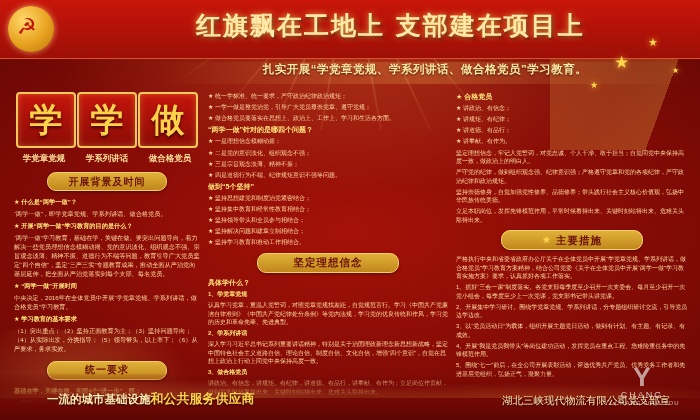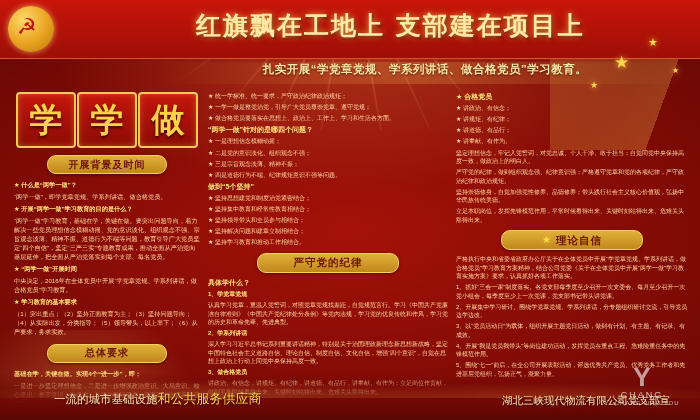--- a/index.html
+++ b/index.html
@@ -79,21 +79,21 @@
     background:linear-gradient(180deg,#e0b13a,#c1871b);
     display:flex;align-items:center;justify-content:center;
     color:#6d1005;font-size:10.5px;font-weight:bold;letter-spacing:1px;
     box-shadow:0 1px 3px rgba(0,0,0,.45);}
   
   .footer{position:absolute;left:0;bottom:0;width:700px;height:46px;
     background:linear-gradient(180deg,rgba(120,10,5,.1),#6f0804 65%,#5a0602);}
   .ribbon{position:absolute;left:0;bottom:22px;width:700px;height:26px;opacity:.55;
     background:radial-gradient(ellipse 360px 26px at 30% 100%, rgba(255,170,90,.5), rgba(255,120,50,0) 70%),
                radial-gradient(ellipse 300px 22px at 75% 100%, rgba(255,150,70,.45), rgba(255,120,50,0) 70%);}
-  .foot-left{position:absolute;left:54px;bottom:12px;color:#ffe9b0;font-size:11.5px;font-weight:normal;
+  .foot-left{position:absolute;left:47px;bottom:12px;color:#ffe9b0;font-size:11.5px;font-weight:bold;
     text-shadow:0 1px 2px rgba(0,0,0,.6);}
   .foot-left .big{color:#ffd24a;font-size:13px;}
   .foot-right{position:absolute;right:30px;bottom:12px;color:#ffe9b0;font-size:10.5px;font-weight:normal;
     text-shadow:0 1px 2px rgba(0,0,0,.6);}
   
   .wm{position:absolute;right:12px;bottom:4px;width:92px;height:52px;opacity:.75;text-align:center;}
   .wm .mark{color:#f2f2f2;font-size:26px;font-weight:bold;line-height:26px;opacity:.85;}
   .wm .t1{color:#efefef;font-size:9px;letter-spacing:2px;}
   .wm .t2{color:#e8e8e8;font-size:6px;letter-spacing:1px;}
   .corner-fan{position:absolute;right:0;top:0;width:150px;height:150px;
@@ -144,35 +144,40 @@
       <div class="bigbox">
           <span>学</span>
         </div>
       <div class="bigbox">
           <span>学</span>
         </div>
       <div class="bigbox">
           <span>做</span>
         </div>
     </div>
+    <div class="bigcaps">
+      <div>学党章党规</div>
+      <div>学系列讲话</div>
+      <div>做合格党员</div>
+    </div>
 
     <div class="pill">开展背景及时间</div>
 
     <div class="ltext">
       <p class="hl">★ 什么是“两学一做”？</p>
       <p>“两学一做”，即学党章党规、学系列讲话、做合格党员。</p>
       <p class="hl">★ 开展“两学一做”学习教育的目的是什么？</p>
       <p>“两学一做”学习教育，基础在学，关键在做。要突出问题导向，着力解决一些党员理想信念模糊动摇、党的意识淡化、组织观念不强、宗旨观念淡薄、精神不振、道德行为不端等问题，教育引导广大党员坚定“四个自信”，坚定“三严三实”专题教育成果，推动全面从严治党向基层延伸，把全面从严治党落实到每个支部、每名党员。</p>
       <p class="hl">★ “两学一做”开展时间</p>
       <p>中央决定，2016年在全体党员中开展“学党章党规、学系列讲话，做合格党员”学习教育。</p>
       <p class="hl">★ 学习教育的基本要求</p>
       <p>（1）突出重点；（2）坚持正面教育为主；（3）坚持问题导向；（4）从实际出发，分类指导；（5）领导带头，以上率下；（6）从严要求，务求实效。</p>
     </div>
 
-    <div class="pill">总体要求</div>
+    <div class="pill">统一要求</div>
 
     <div class="ltext">
       <p class="hl">基础在学，关键在做。实现4个“进一步”，即：</p>
       <p>一是进一步坚定理想信念，二是进一步增强政治意识、大局意识、核心意识、看齐意识，三是进一步强化宗旨观念，四是进一步提高道德品行。</p>
 
     </div>
   </div>
 
   <div class="col-mid">
     <p>★ 统一学标准、统一要求，严守政治纪律政治规矩；</p>
@@ -183,21 +188,21 @@
     <p>★ 二是党的意识淡化、组织观念不强；</p>
     <p>★ 三是宗旨观念淡薄、精神不振；</p>
     <p>★ 四是道德行为不端、纪律规矩意识不强等问题。</p>
     <p class="mid-title">做到“5个坚持”</p>
     <p>★ 坚持思想建党和制度治党紧密结合；</p>
     <p>★ 坚持集中教育和经常性教育相结合；</p>
     <p>★ 坚持领导带头和全员参与相结合；</p>
     <p>★ 坚持解决问题和建章立制相结合；</p>
     <p>★ 坚持学习教育和推动工作相结合。</p>
 
-    <div class="pill-wide">严守党的纪律</div>
+    <div class="pill-wide">坚定理想信念</div>
 
     <p class="mid-title">具体学什么？</p>
     <p class="hl">1、学党章党规</p>
     <p>认真学习党章，重温入党誓词，对照党章党规找差距，自觉规范言行。学习《中国共产党廉洁自律准则》《中国共产党纪律处分条例》等党内法规，学习党的优良传统和作风，学习党的历史和革命先辈、先进典型。</p>
     <p class="hl">2、学系列讲话</p>
     <p>深入学习习近平总书记系列重要讲话精神，特别是关于治国理政新理念新思想新战略，坚定中国特色社会主义道路自信、理论自信、制度自信、文化自信，增强“四个意识”，自觉在思想上政治上行动上同党中央保持高度一致。</p>
     <p class="hl">3、做合格党员</p>
     <p>讲政治、有信念，讲规矩、有纪律，讲道德、有品行，讲奉献、有作为；立足岗位作贡献，做到平常时候看得出来、关键时刻站得出来、危难关头豁得出来。</p>
   </div>
 
@@ -207,21 +212,21 @@
     <p>★ 讲规矩、有纪律；</p>
     <p>★ 讲道德、有品行；</p>
     <p>★ 讲奉献、有作为。</p>
     <p>坚定理想信念，牢记入党誓词，对党忠诚、个人干净、敢于担当；自觉同党中央保持高度一致，做政治上的明白人。</p>
     <p>严守党的纪律，做到组织观念强、纪律意识强；严格遵守党章和党的各项纪律，严守政治纪律和政治规矩。</p>
     <p>坚持崇德修身，自觉加强党性修养、品德修养；带头践行社会主义核心价值观，弘扬中华民族传统美德。</p>
     <p>立足本职岗位，发挥先锋模范作用，平常时候看得出来、关键时刻站得出来、危难关头豁得出来。</p>
 
     <div class="pill-wide">
       <span class="star" style="position:static;font-size:10px;margin-right:4px;">★</span>
-      <span>理论自信</span>
+      <span>主要措施</span>
     </div>
 
     <p>严格执行中央和省委省政府办公厅关于在全体党员中开展“学党章党规、学系列讲话，做合格党员”学习教育方案精神，结合公司党委《关于在全体党员中开展“两学一做”学习教育实施方案》要求，认真抓好各项工作落实。</p>
     <p>1、抓好“三会一课”制度落实。各党支部每季度至少召开一次支委会、每月至少召开一次党小组会，每季度至少上一次党课，党支部书记带头讲党课。</p>
     <p>2、开展集中学习研讨。围绕学党章党规、学系列讲话，分专题组织研讨交流，引导党员边学边改。</p>
     <p>3、以“党员活动日”为载体，组织开展主题党日活动，做到有计划、有主题、有记录、有成效。</p>
     <p>4、开展“我是党员我带头”等岗位建功活动，发挥党员在重点工程、急难险重任务中的先锋模范作用。</p>
     <p>5、围绕“七一”前后，在全公司开展表彰活动，评选优秀共产党员、优秀党务工作者和先进基层党组织，弘扬正气，凝聚力量。</p>
   </div>
 

